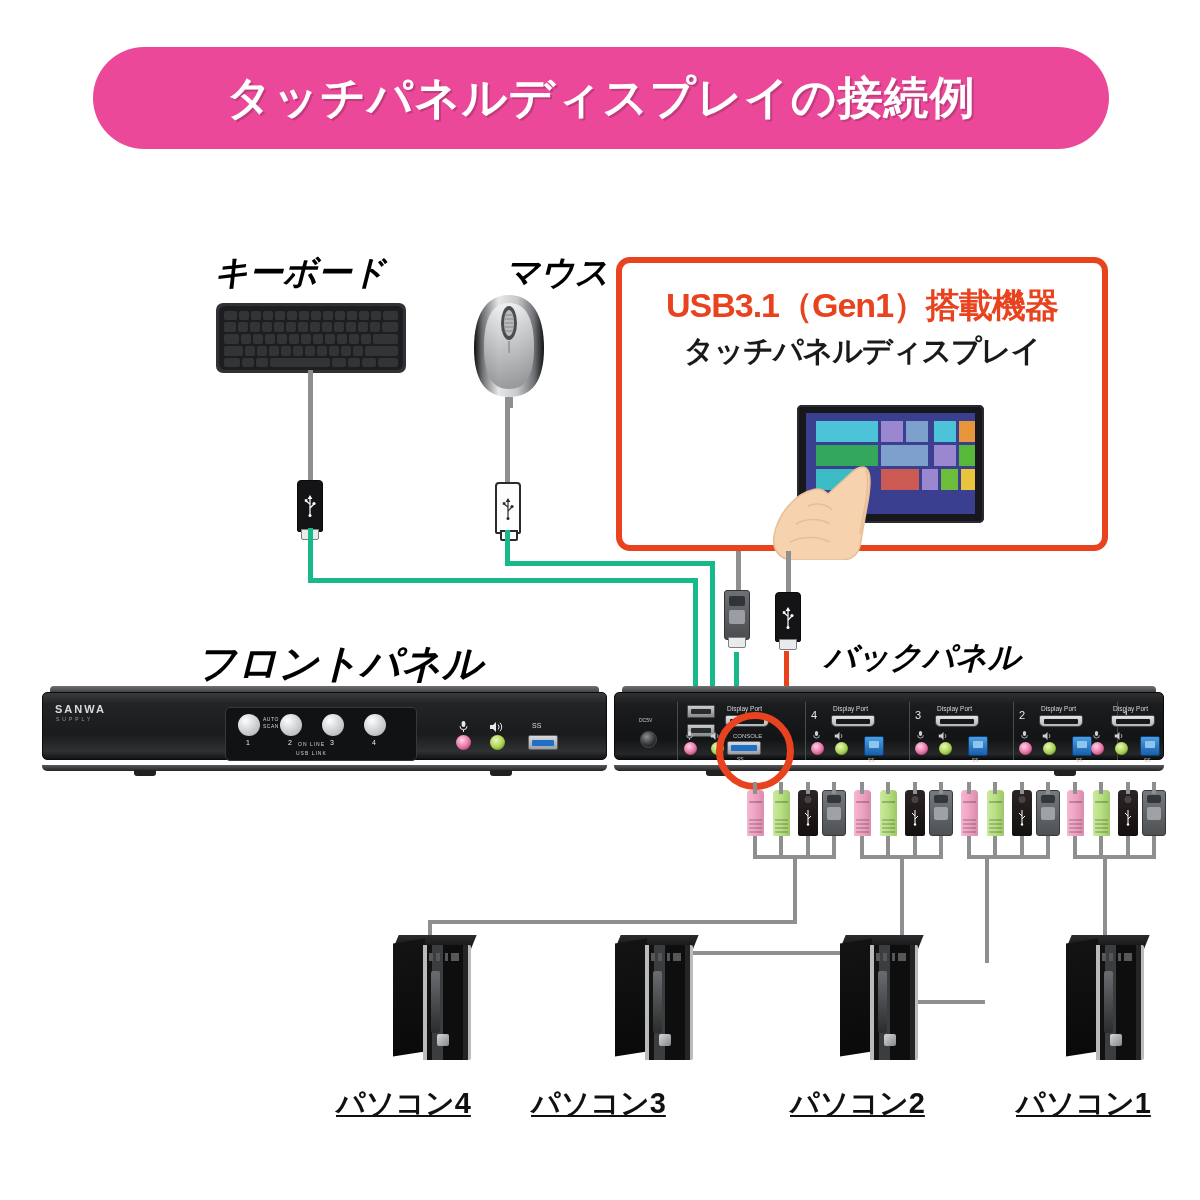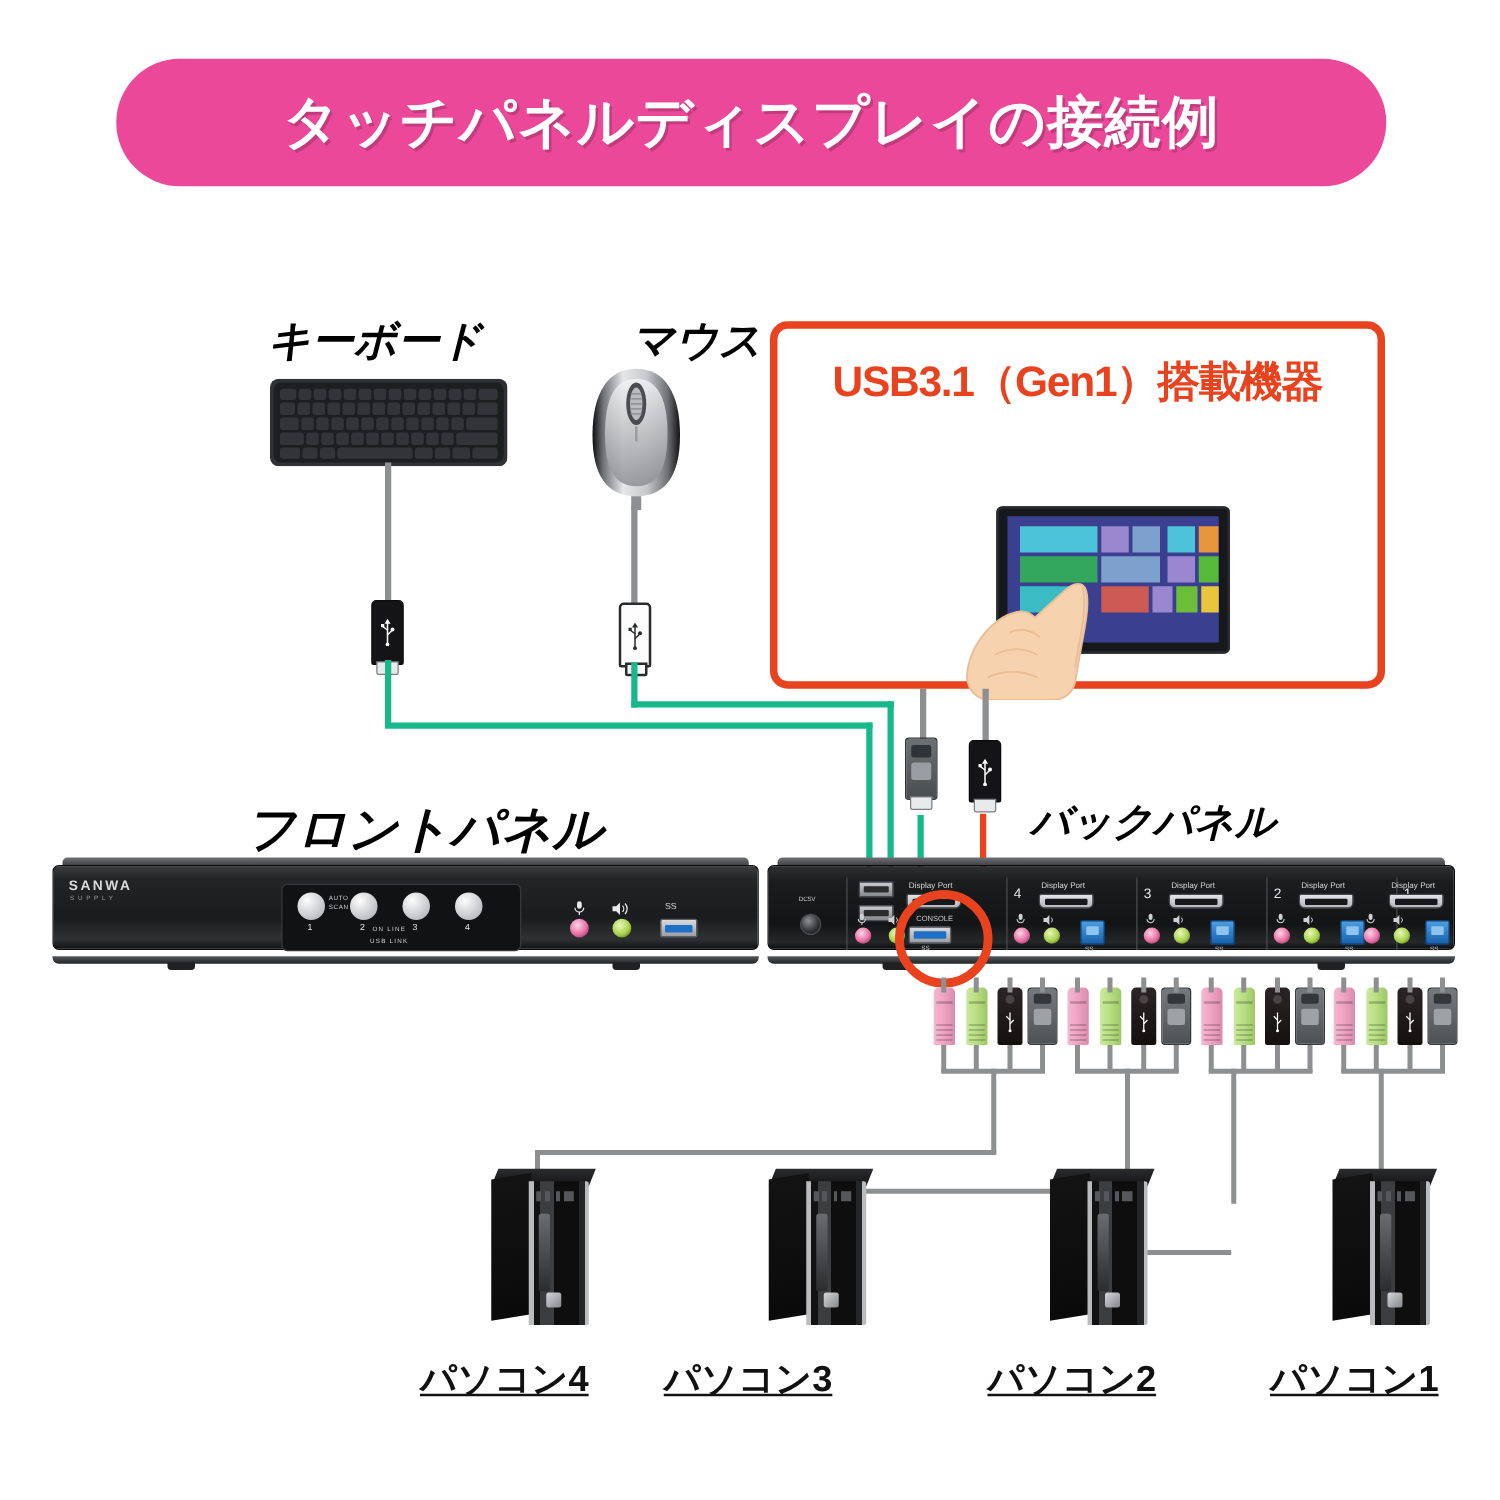--- a/index.html
+++ b/index.html
@@ -316,20 +316,21 @@
     <circle cx="6" cy="20.5" r="1.5" fill="#2a2b2d"></circle>
     <rect x="0.8" y="4.2" width="2.6" height="2.6" fill="#2a2b2d"></rect>
     <circle cx="10" cy="8.5" r="1.6" fill="#2a2b2d"></circle>
     <polygon points="6,0 3.6,4 8.4,4" fill="#2a2b2d"></polygon>
   </svg>
   <div class="tip"></div>
 </div>
 
 <div class="abs" id="usb-box">
   <div id="usb-box-title">USB3.1（Gen1）搭載機器</div>
+  <div id="usb-box-sub">タッチパネルディスプレイ</div>
 </div>
 
 <div class="abs" id="touch-display">
   <div class="tp-bezel"></div>
   <div class="tp-screen" id="tile-holder">
       <div class="tile" style="left: 10px; top: 8px; width: 62px; height: 21px; background: rgb(76, 195, 217);"></div>
       <div class="tile" style="left: 75px; top: 8px; width: 22px; height: 21px; background: rgb(154, 135, 207);"></div>
       <div class="tile" style="left: 100px; top: 8px; width: 22px; height: 21px; background: rgb(125, 160, 204);"></div>
       <div class="tile" style="left: 128px; top: 8px; width: 22px; height: 21px; background: rgb(76, 195, 217);"></div>
       <div class="tile" style="left: 153px; top: 8px; width: 16px; height: 21px; background: rgb(232, 150, 60);"></div>

